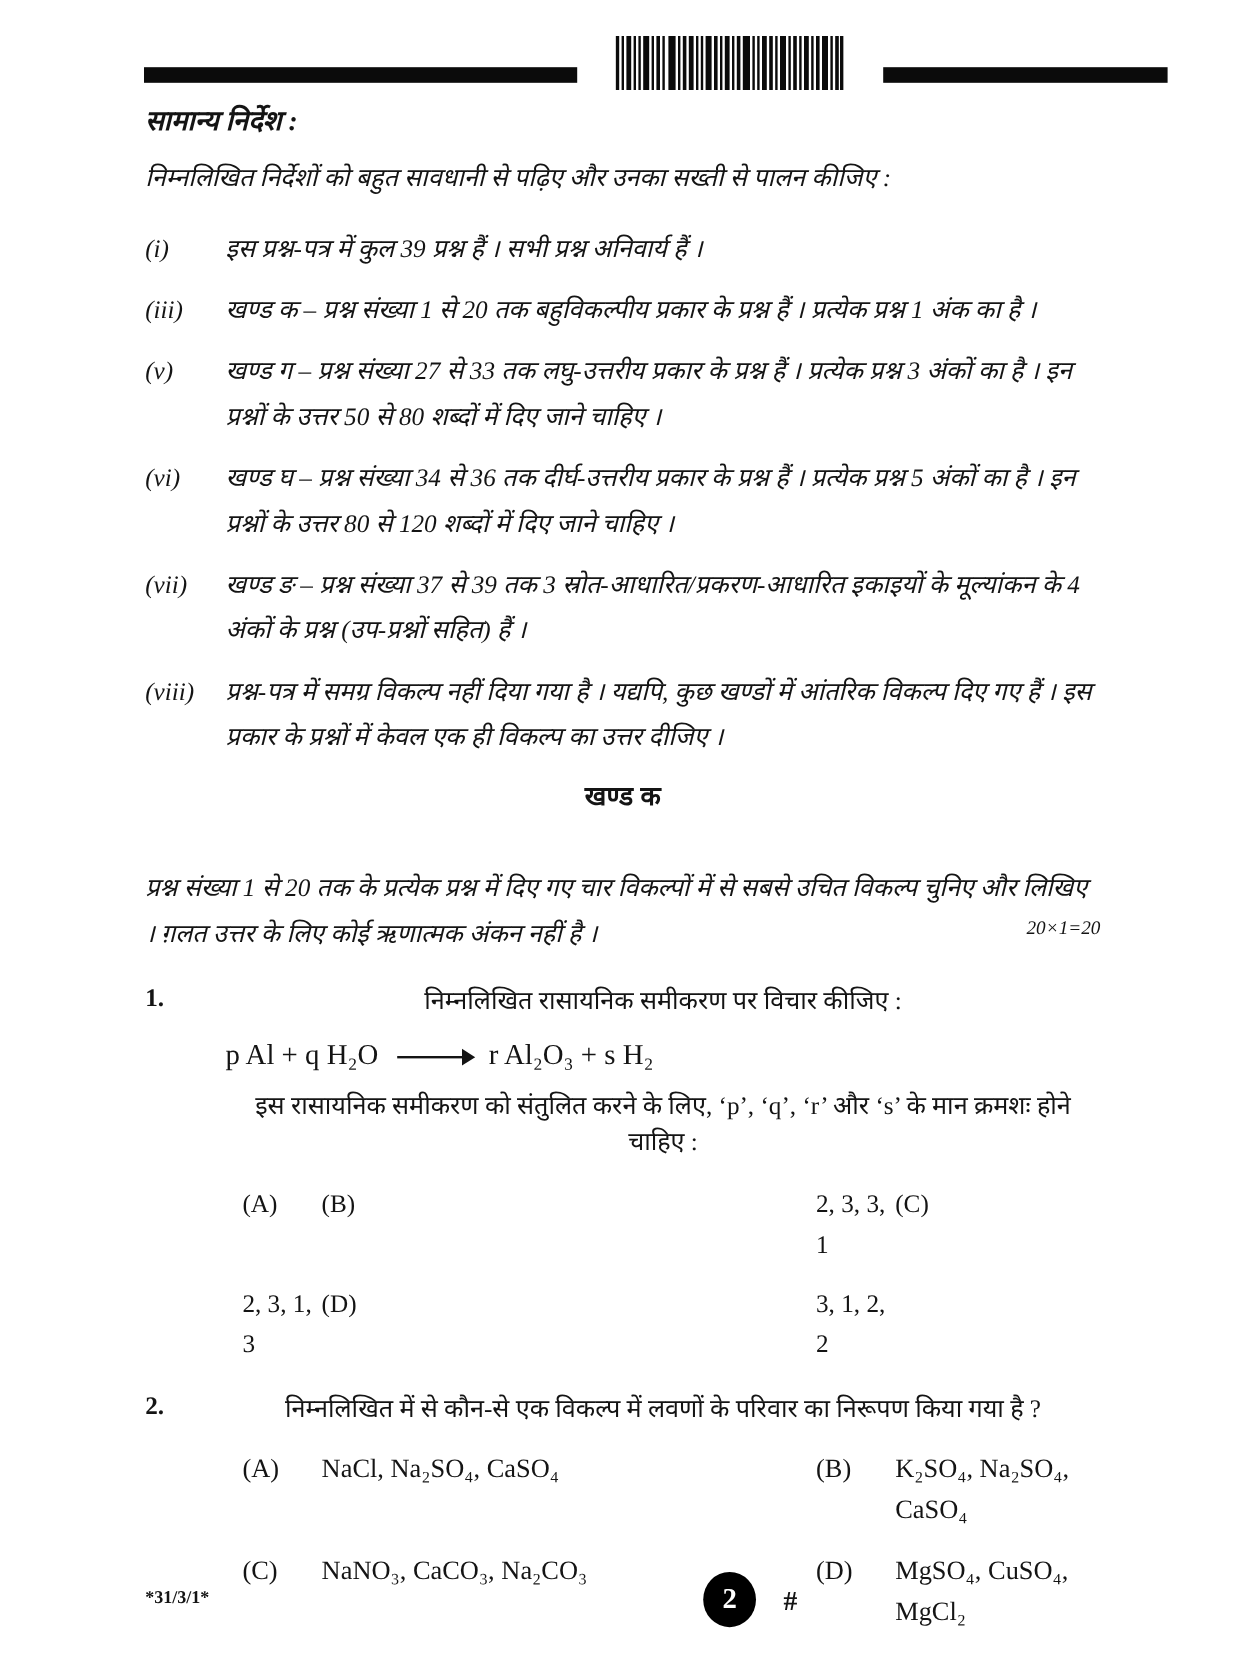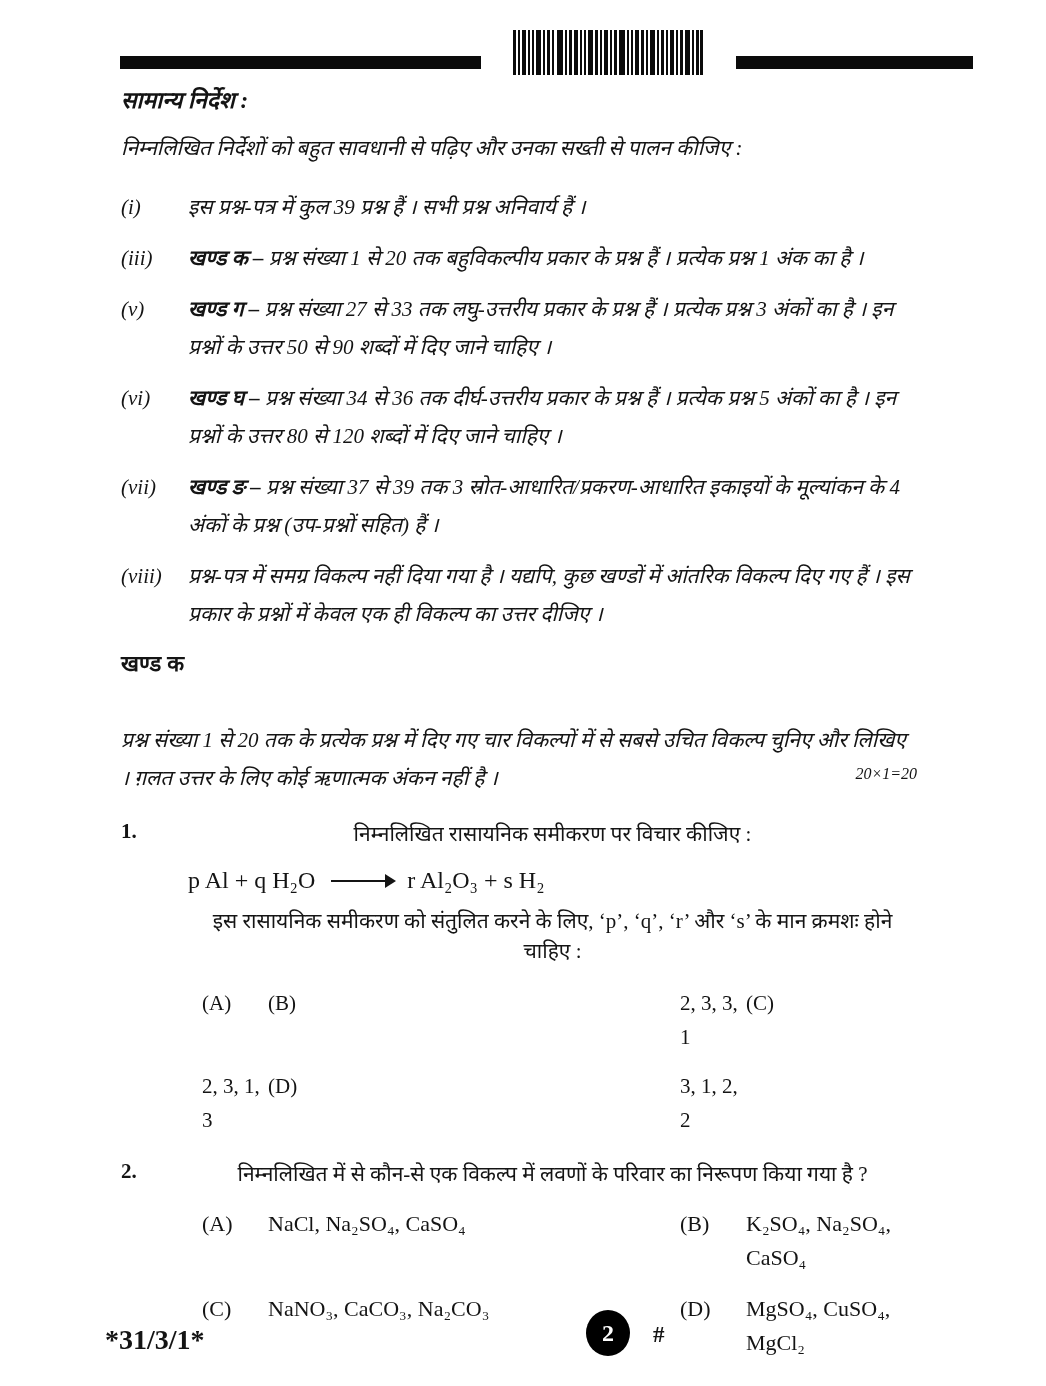--- a/index.html
+++ b/index.html
@@ -16,24 +16,24 @@
 
   
   .content { position:absolute; left:48px; right:56px; top:86px; }
 
   .gi-title { font-size:23px; font-weight:bold; font-style:italic; line-height:30px; margin-bottom:17px; }
   .gi-intro { font-size:21px; font-style:italic; line-height:30px; margin-bottom:25px; }
 
   .ins { display:flex; font-size:21px; font-style:italic; line-height:38px; margin-bottom:13px; }
   .inum { flex:none; width:67px; }
   .itext { flex:1; }
-  .lead { font-weight:bold; }
+  .lead { font-weight:normal; }
   .lead:not(:empty)::after { content:" "; }
 
-  .sec-head { font-weight:bold; font-size:22px; line-height:30px; margin-top:16px;
+  .sec-head { text-align:center; font-weight:bold; font-size:22px; line-height:30px; margin-top:16px;
               font-family:"Liberation Sans","DejaVu Sans",sans-serif; }
   .sec-note-wrap { position:relative; margin-top:42px; font-size:21px; font-style:italic; line-height:38px; }
   .sec-note { margin:0; max-width:892px;font-style:italic; }
   .marks { position:absolute; right:0; bottom:4px; font-style:italic; font-size:16px; }
 
   .q { display:flex; font-size:21px; margin-top:22px; }
   .qnum { flex:none; width:67px; font-weight:bold; }
   .qbody { flex:1; }
   .qtext { line-height:30px;text-align:center; }
   .equation { margin:18px 0 12px; font-size:24px; display:flex; align-items:center; }
@@ -41,21 +41,21 @@
                background:#141414; margin:0 14px 0 16px; }
   .rxn-arrow::after { content:""; position:absolute; right:-3px; top:-6px;
                       border-top:7px solid transparent; border-bottom:7px solid transparent;
                       border-left:11px solid #141414; }
   .opts { display:grid; grid-template-columns:66px 412px 66px auto;
           row-gap:15px; margin-top:20px; padding-left:14px; line-height:34px; }
   .opts.chem { font-size:22px; row-gap:17px; margin-top:18px; }
 
   
   .footer { position:absolute; left:0; right:0; top:1306px; height:60px; }
-  .pcode { position:absolute; left:32px; top:18px; font-weight:bold; font-size:28px; }
+  .pcode { position:absolute; left:48px; top:18px; font-weight:bold; font-size:15px; }
   .pbadge { position:absolute; left:513px; top:4px; width:44px; height:46px; border-radius:50%;
             background:#000; color:#fff; display:flex; align-items:center; justify-content:center;
             font-weight:bold; font-size:24px; }
   .phash { position:absolute; left:580px; top:16px; font-weight:bold; font-size:23px; }
 </style>
 </head>
 <body>
 
 <div class="page">
 
@@ -112,21 +112,21 @@
     <div class="ins">
       <span class="inum">(i)</span>
       <span class="itext"><b class="lead"></b><span>इस प्रश्न-पत्र में कुल 39 प्रश्न हैं । सभी प्रश्न अनिवार्य हैं ।</span></span>
     </div>
     <div class="ins">
       <span class="inum">(iii)</span>
       <span class="itext"><b class="lead">खण्ड क –</b><span>प्रश्न संख्या 1 से 20 तक बहुविकल्पीय प्रकार के प्रश्न हैं । प्रत्येक प्रश्न 1 अंक का है ।</span></span>
     </div>
     <div class="ins">
       <span class="inum">(v)</span>
-      <span class="itext"><b class="lead">खण्ड ग –</b><span>प्रश्न संख्या 27 से 33 तक लघु-उत्तरीय प्रकार के प्रश्न हैं । प्रत्येक प्रश्न 3 अंकों का है । इन प्रश्नों के उत्तर 50 से 90 शब्दों में दिए जाने चाहिए ।</span></span>
+      <span class="itext"><b class="lead">खण्ड ग –</b><span>प्रश्न संख्या 27 से 33 तक लघु-उत्तरीय प्रकार के प्रश्न हैं । प्रत्येक प्रश्न 3 अंकों का है । इन प्रश्नों के उत्तर 50 से 80 शब्दों में दिए जाने चाहिए ।</span></span>
     </div>
     <div class="ins">
       <span class="inum">(vi)</span>
       <span class="itext"><b class="lead">खण्ड घ –</b><span>प्रश्न संख्या 34 से 36 तक दीर्घ-उत्तरीय प्रकार के प्रश्न हैं । प्रत्येक प्रश्न 5 अंकों का है । इन प्रश्नों के उत्तर 80 से 120 शब्दों में दिए जाने चाहिए ।</span></span>
     </div>
     <div class="ins">
       <span class="inum">(vii)</span>
       <span class="itext"><b class="lead">खण्ड ङ –</b><span>प्रश्न संख्या 37 से 39 तक 3 स्रोत-आधारित/प्रकरण-आधारित इकाइयों के मूल्यांकन के 4 अंकों के प्रश्न (उप-प्रश्नों सहित) हैं ।</span></span>
     </div>
     <div class="ins">

